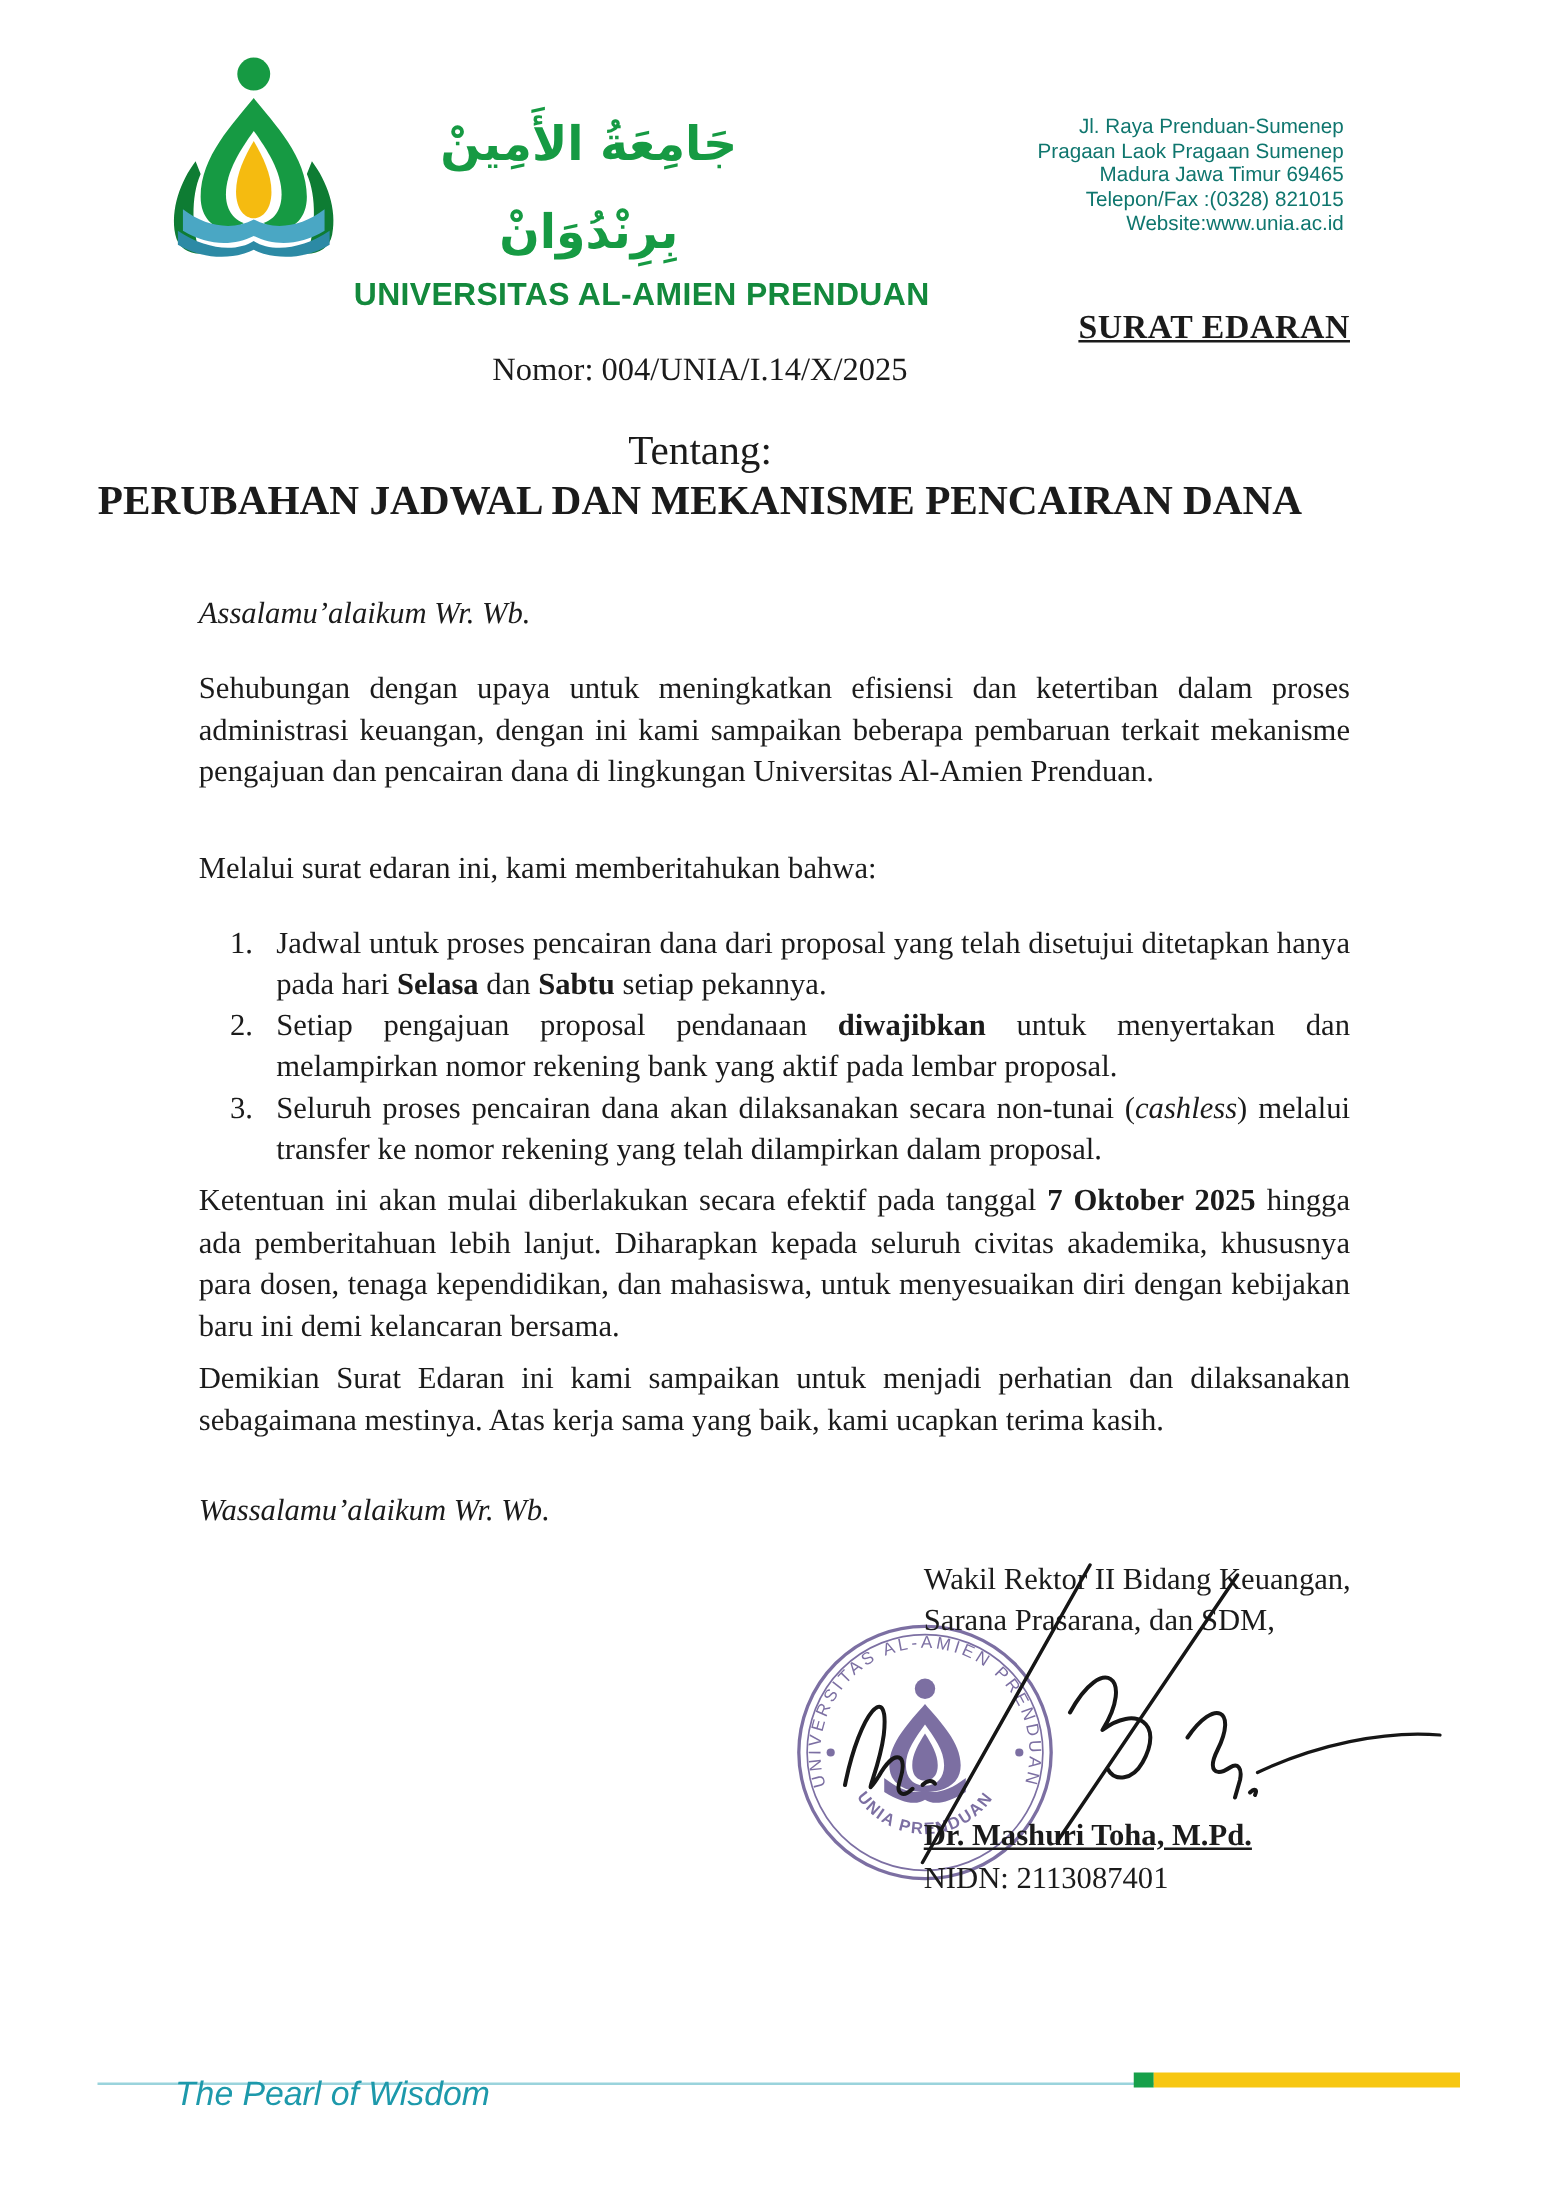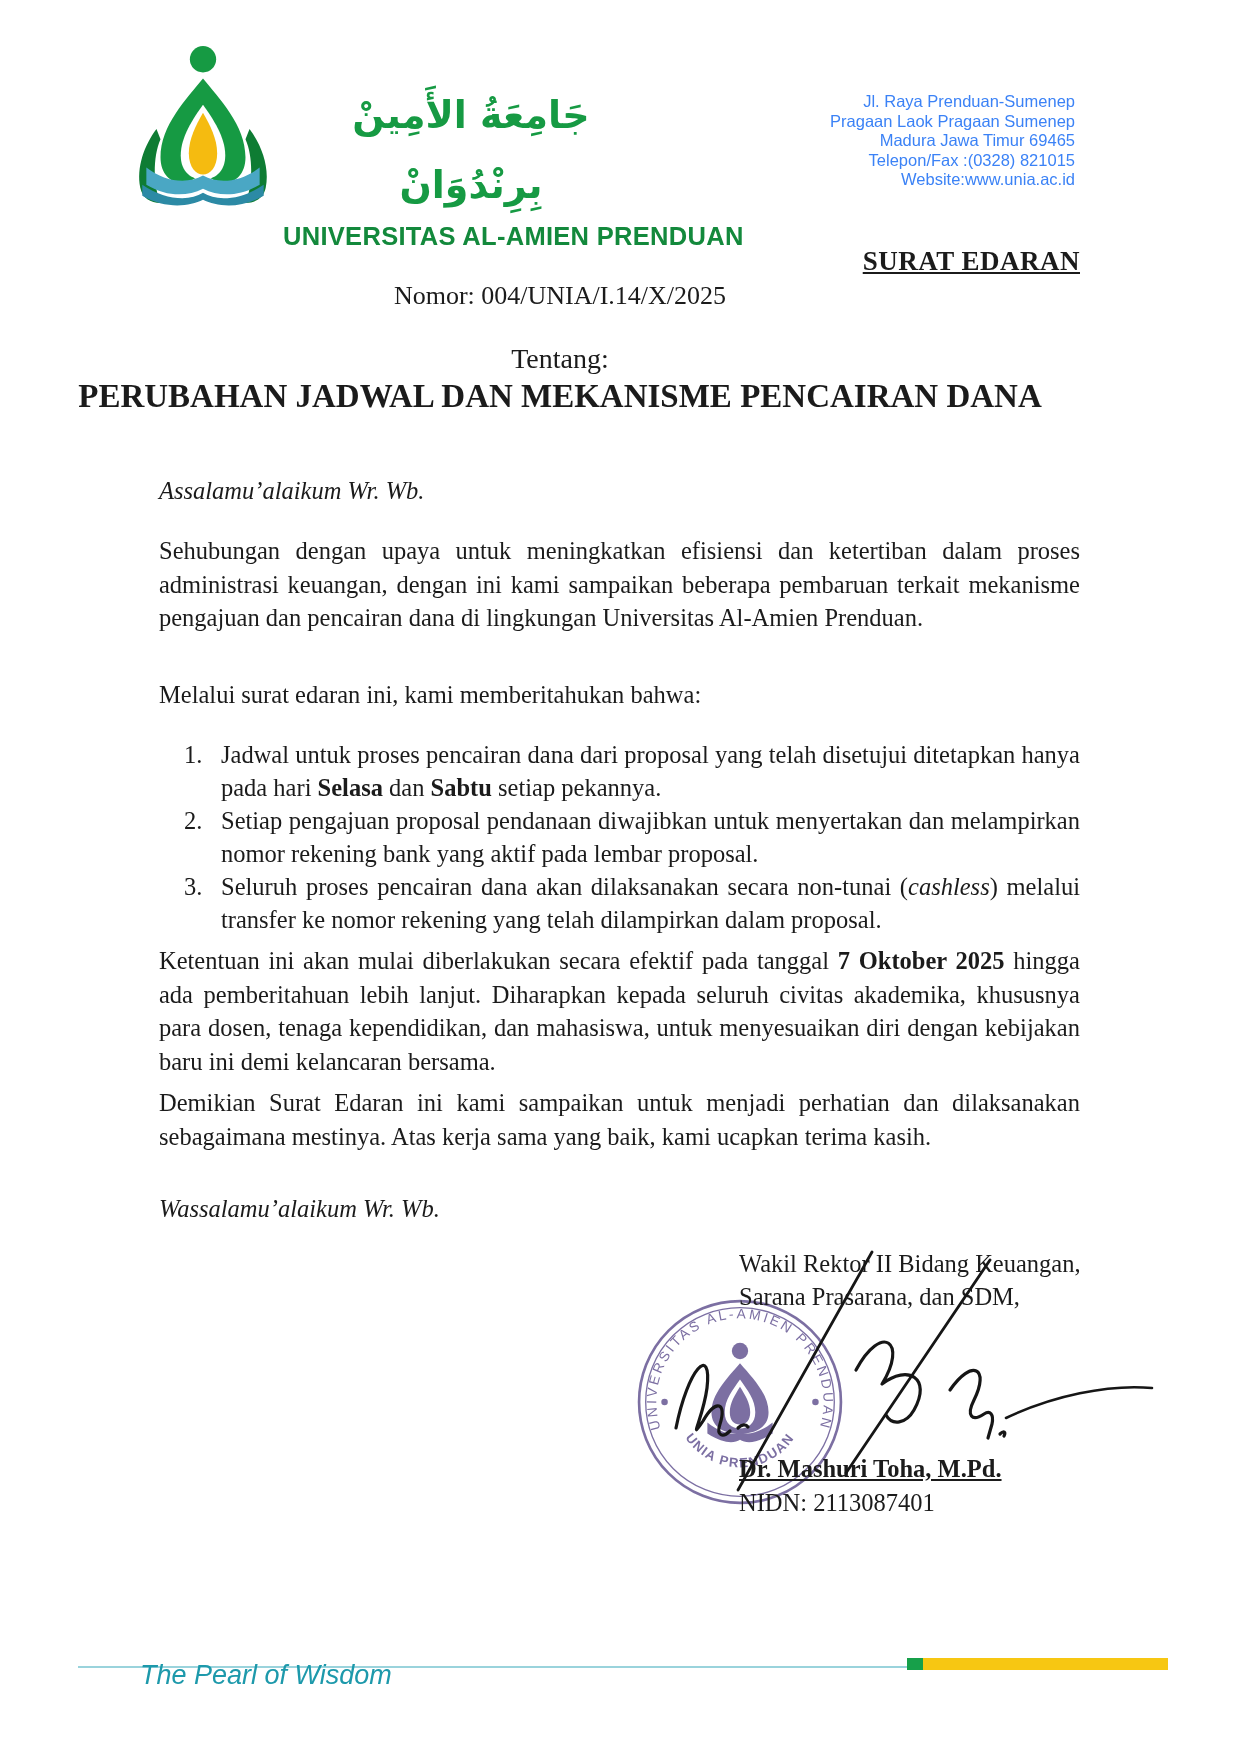--- a/index.html
+++ b/index.html
@@ -8,27 +8,27 @@
 
   
   .logo{position:absolute;left:116px;top:44px;width:174px;height:162px;}
   .brand{position:absolute;left:283px;top:80px;width:376px;text-align:center;}
   .calligraphy{font-family:"DejaVu Sans",sans-serif;font-weight:bold;font-size:38px;
                line-height:70px;color:#169a43;direction:rtl;}
   .univ-name{font-family:"Liberation Sans",sans-serif;font-weight:bold;font-size:25.5px;
              letter-spacing:.3px;color:#13893c;margin-top:2px;white-space:nowrap;}
   .address{position:absolute;right:136px;top:92px;text-align:right;
            font-family:"Liberation Sans",sans-serif;font-size:16.5px;line-height:19.6px;
-           color:#3b82f6;}
+           color:#0f766e;}
 
   
   .title-block{position:absolute;left:40px;top:246px;width:1040px;text-align:center;}
   .doc-type{font-size:27px;font-weight:bold;text-decoration:underline;letter-spacing:.5px;text-align:right;}
   .doc-number{font-size:26px;margin-top:4px;}
-  .about{font-size:28px;margin-top:32px;}
+  .about{font-size:33px;margin-top:32px;}
   .subject{font-size:33px;font-weight:bold;margin-top:3px;}
 
   
   .para{position:absolute;left:159px;width:921px;font-size:24.5px;line-height:33.5px;
         text-align:justify;}
   .para.left{text-align:left;}
   .salutation{font-style:italic;}
   .li{display:flex;line-height:33px;}
   .li .num{width:37px;margin-left:25px;flex:none;}
   .li .txt{flex:1;text-align:justify;}
@@ -89,21 +89,21 @@
 
   <div class="para" style="top:534px">Sehubungan dengan upaya untuk meningkatkan efisiensi dan ketertiban dalam proses administrasi keuangan, dengan ini kami sampaikan beberapa pembaruan terkait mekanisme pengajuan dan pencairan dana di lingkungan Universitas Al-Amien Prenduan.</div>
 
   <div class="para" style="top:738px">
     <div class="li">
       <span class="num">1.</span>
       <span class="txt"><span>Jadwal untuk proses pencairan dana dari proposal yang telah disetujui ditetapkan hanya pada hari </span><span style="font-weight: bold;">Selasa</span><span> dan </span><span style="font-weight: bold;">Sabtu</span><span> setiap pekannya.</span></span>
     </div>
     <div class="li">
       <span class="num">2.</span>
-      <span class="txt"><span>Setiap pengajuan proposal pendanaan </span><span style="font-weight: normal;">diwajibkan</span><span> untuk menyertakan dan melampirkan nomor rekening bank yang aktif pada lembar proposal.</span></span>
+      <span class="txt"><span>Setiap pengajuan proposal pendanaan </span><span style="font-weight: bold;">diwajibkan</span><span> untuk menyertakan dan melampirkan nomor rekening bank yang aktif pada lembar proposal.</span></span>
     </div>
     <div class="li">
       <span class="num">3.</span>
       <span class="txt"><span>Seluruh proses pencairan dana akan dilaksanakan secara non-tunai (</span><span style="font-style: italic;">cashless</span><span>) melalui transfer ke nomor rekening yang telah dilampirkan dalam proposal.</span></span>
     </div>
   </div>
 
   <div class="para" style="top:944px"><span>Ketentuan ini akan mulai diberlakukan secara efektif pada tanggal </span><span style="font-weight: bold;">7 Oktober 2025</span><span> hingga ada pemberitahuan lebih lanjut. Diharapkan kepada seluruh civitas akademika, khususnya para dosen, tenaga kependidikan, dan mahasiswa, untuk menyesuaikan diri dengan kebijakan baru ini demi kelancaran bersama.</span></div>
 
   <div class="para" style="top:1086px">Demikian Surat Edaran ini kami sampaikan untuk menjadi perhatian dan dilaksanakan sebagaimana mestinya. Atas kerja sama yang baik, kami ucapkan terima kasih.</div>

